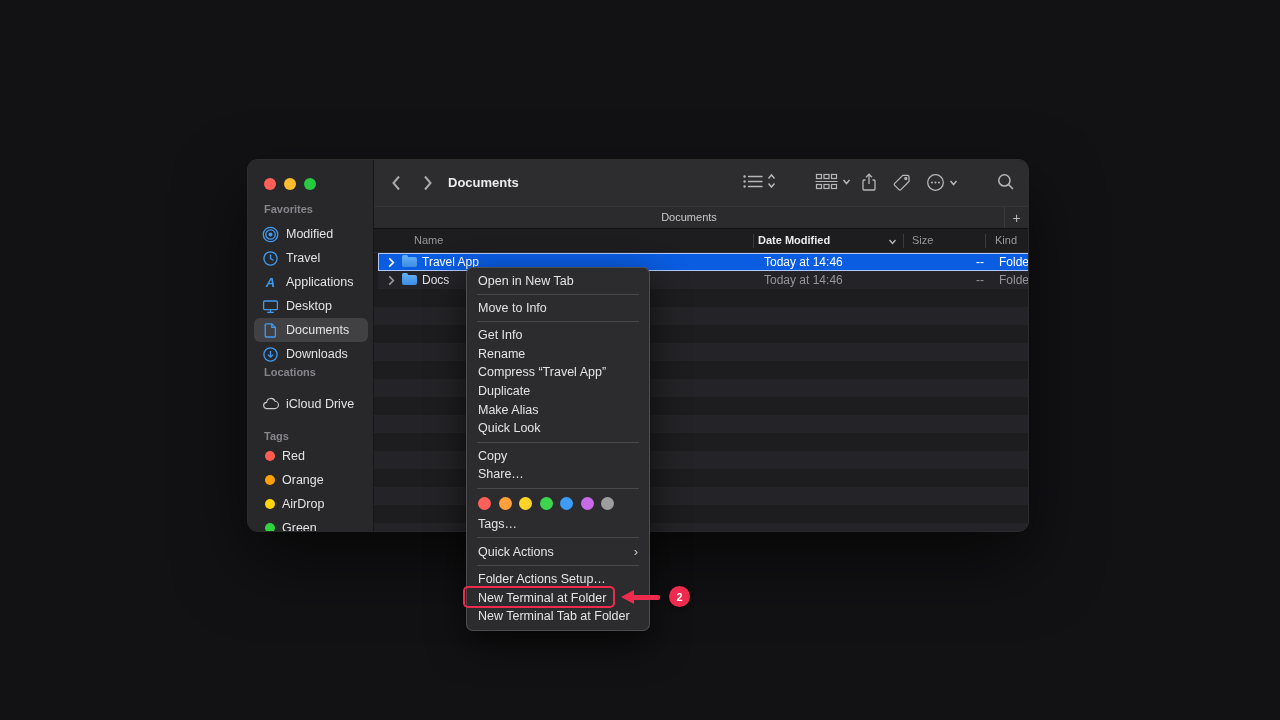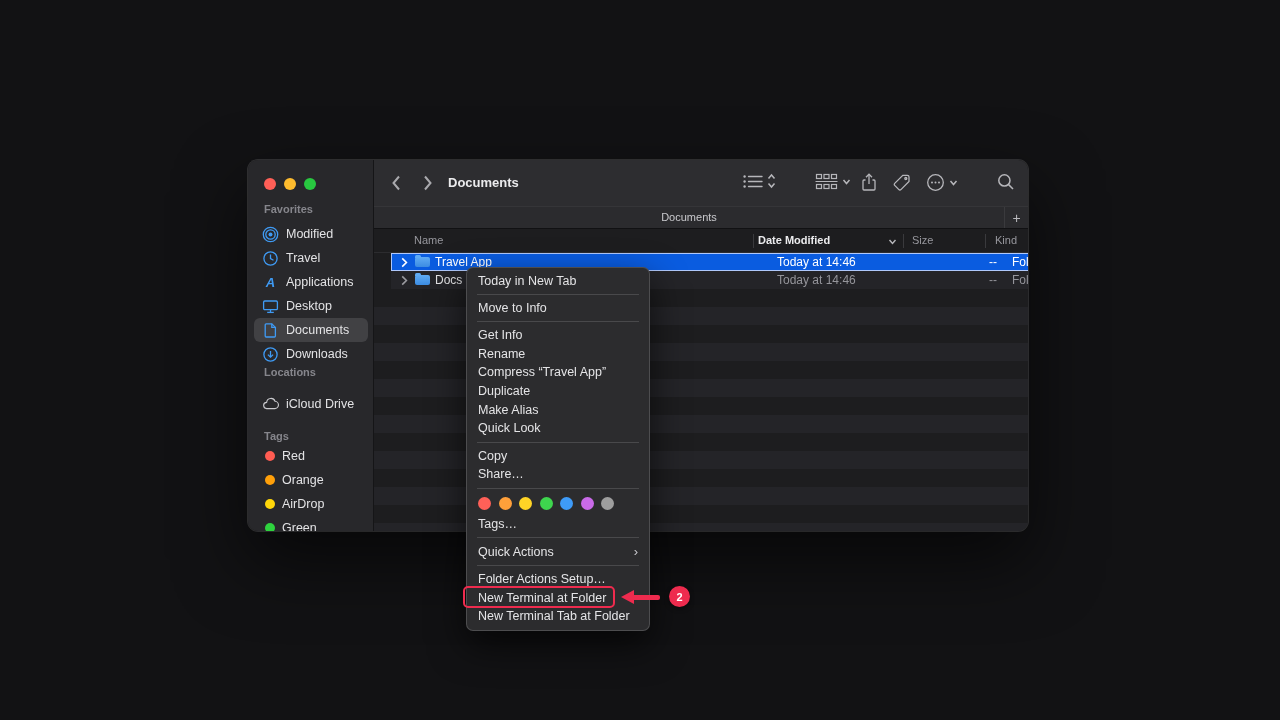--- a/index.html
+++ b/index.html
@@ -47,21 +47,21 @@
     border-left:1px solid #3a3a3d; color:#b9b9bd; font-size:14px; display:flex;
     align-items:center; justify-content:center; }
 
   .col-hdr { position:absolute; left:0; top:69px; width:654px; height:24px; background:#1d1d1f;
     border-bottom:1px solid #2c2c2f; font-size:11px; color:#97979d; }
   .col-hdr .sep { position:absolute; top:5px; width:1px; height:14px; background:#3a3a3d; }
   .hdr-cell { position:absolute; top:5px; white-space:nowrap; }
 
   .stripes { position:absolute; left:0; top:129px; width:654px; height:242px;
     background:repeating-linear-gradient(180deg,#1d1d1f 0 18px,#242428 18px 36px); }
-  .row { position:absolute; left:17px; width:654px; height:18px; font-size:12px; }
+  .row { position:absolute; left:4px; width:654px; height:18px; font-size:12px; }
   .row-1 { top:93px; background:#0a5ce0; color:#ffffff;
     box-shadow:inset 0 0 0 1px rgba(205,219,255,.85); }
   .row-2 { top:111px; background:#242428; color:#94949a; }
   .cell { position:absolute; top:2px; white-space:nowrap; }
   .row-2 .name-txt { color:#e0e0e2; }
   .disc { position:absolute; left:10px; top:4px; }
   .folder { position:absolute; left:24px; top:4px; width:15px; height:10px; border-radius:2px;
     background:linear-gradient(#5fabf4,#3c8ce2); }
   .folder::before { content:""; position:absolute; left:0; top:-2px; width:6px; height:3px;
     border-radius:1.5px 1.5px 0 0; background:#5fabf4; }
@@ -318,21 +318,21 @@
         <span class="folder"></span>
         <span class="cell name-txt" style="left:44px">Docs</span>
         <span class="cell" style="left:386px">Today at 14:46</span>
         <span class="cell" style="left:566px;width:40px;text-align:right">--</span>
         <span class="cell" style="left:621px">Folder</span>
       </div>
     </div>
   </div>
 
   <div class="menu">
-    <div class="mi short">Today in New Tab</div>
+    <div class="mi short">Open in New Tab</div>
     <div class="msep"></div>
     <div class="mi short">Move to Info</div>
     <div class="msep"></div>
     <div class="mi">Get Info</div>
     <div class="mi">Rename</div>
     <div class="mi">Compress “Travel App”</div>
     <div class="mi">Duplicate</div>
     <div class="mi">Make Alias</div>
     <div class="mi">Quick Look</div>
     <div class="msep"></div>

